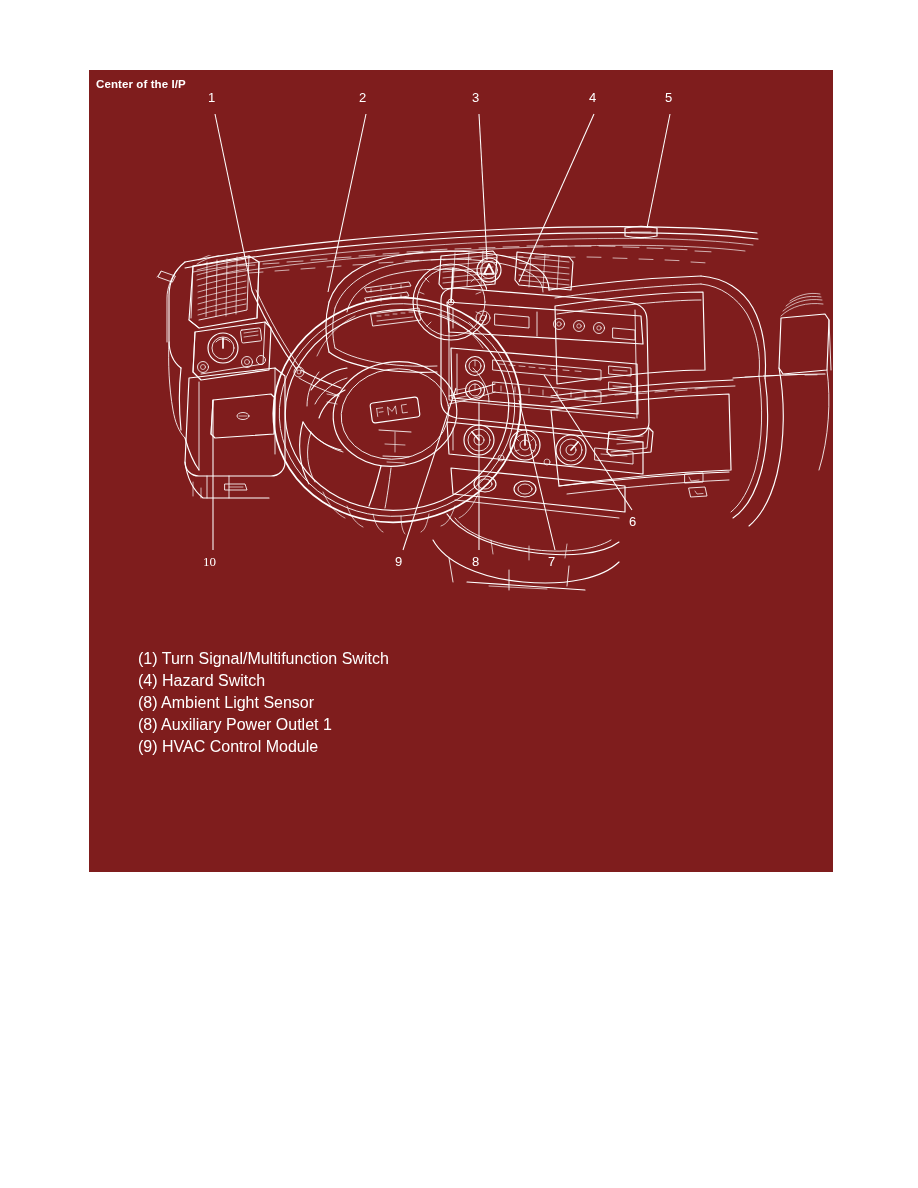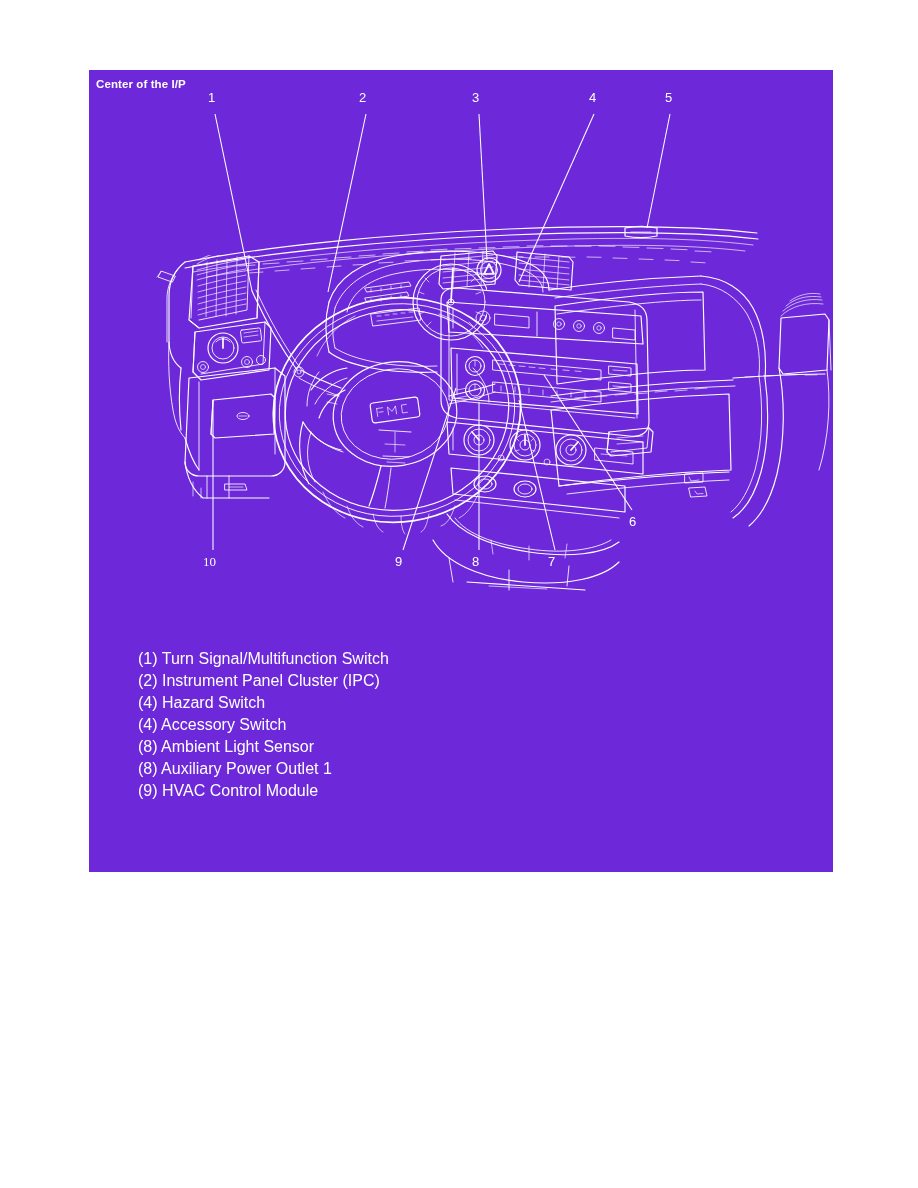--- a/index.html
+++ b/index.html
@@ -16,21 +16,21 @@
     -webkit-font-smoothing: antialiased;
   }
 
   
   #figure-panel {
     position: absolute;
     left: 89px;
     top: 70px;
     width: 744px;
     height: 802px;
-    background: #6d28d9;
+    background: #7f1d1d;
     overflow: hidden;
   }
 
   #figure-title {
     position: absolute;
     left: 7px;
     top: 8px;
     color: #ffffff;
     font-size: 11.5px;
     font-weight: bold;
@@ -622,21 +622,19 @@
   <div class="callout" style="left:500px; top:21px;">4</div>
   <div class="callout" style="left:576px; top:21px;">5</div>
   <div class="callout" style="left:540px; top:445px;">6</div>
   <div class="callout" style="left:459px; top:485px;">7</div>
   <div class="callout" style="left:383px; top:485px;">8</div>
   <div class="callout" style="left:306px; top:485px;">9</div>
   <div class="callout" style="left:114px; top:485px;font-family:Liberation Serif, serif;">10</div>
 
   <div id="legend">
     <div class="legend-item">(1) Turn Signal/Multifunction Switch</div>
-    <div class="legend-item">(2) Instrument Panel Cluster (IPC)</div>
     <div class="legend-item">(4) Hazard Switch</div>
-    <div class="legend-item">(4) Accessory Switch</div>
     <div class="legend-item">(8) Ambient Light Sensor</div>
     <div class="legend-item">(8) Auxiliary Power Outlet 1</div>
     <div class="legend-item">(9) HVAC Control Module</div>
   </div>
 
 </div>
 
 </body></html>

